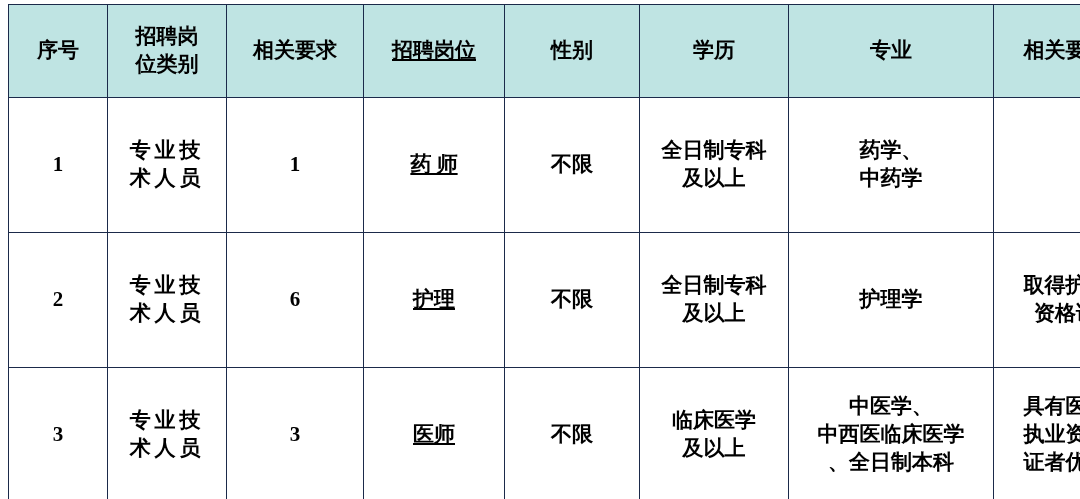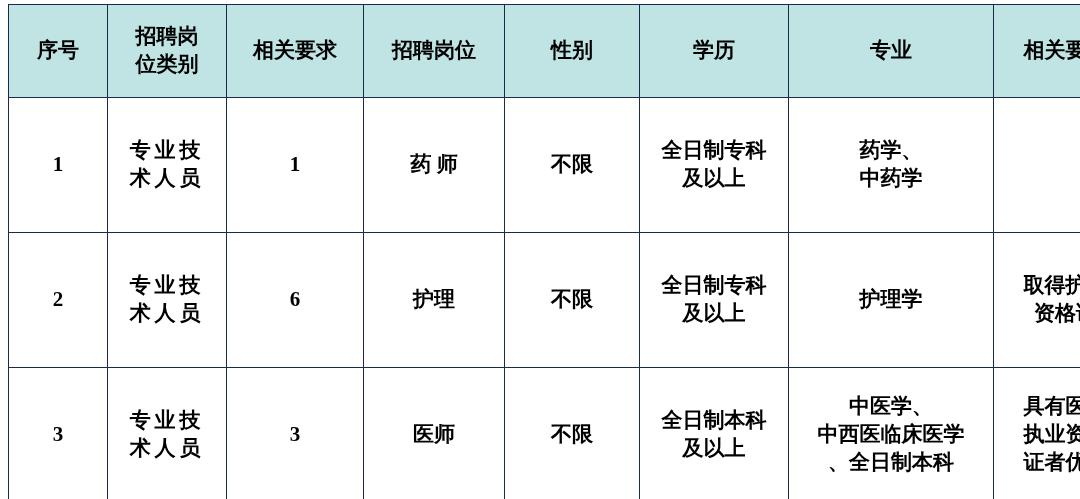--- a/index.html
+++ b/index.html
@@ -42,21 +42,21 @@
     font-size: 21px;
   }
   table.recruit-table tbody td {
     background: #ffffff;
     height: 126px;
   }
   
   .col-no      { width: 90px; }
   .col-type    { width: 110px; }
   .col-count   { width: 128px; }
-  .col-post    { width: 132px; }
+  .col-post    { width: 132px; text-decoration: underline; }
   .col-gender  { width: 126px; }
   .col-edu     { width: 140px; }
   .col-major   { width: 196px; }
   .col-req     { width: 135px; }
 
   .cell-lines span {
     display: block;
     white-space: nowrap;
   }
   .num {
@@ -184,21 +184,21 @@
           <div class="cell-lines">
             <span class="spaced">专业技</span>
             <span class="spaced">术人员</span>
           </div>
         </td>
         <td class="col-count num">3</td>
         <td class="col-post">医师</td>
         <td class="col-gender">不限</td>
         <td class="col-edu">
           <div class="cell-lines">
-            <span>全日制本科</span>
+            <span>临床医学</span>
             <span>及以上</span>
           </div>
         </td>
         <td class="col-major sm">
           <div class="cell-lines">
             <span>中医学、</span>
             <span>中西医临床医学</span>
             <span>、全日制本科</span>
           </div>
         </td>

